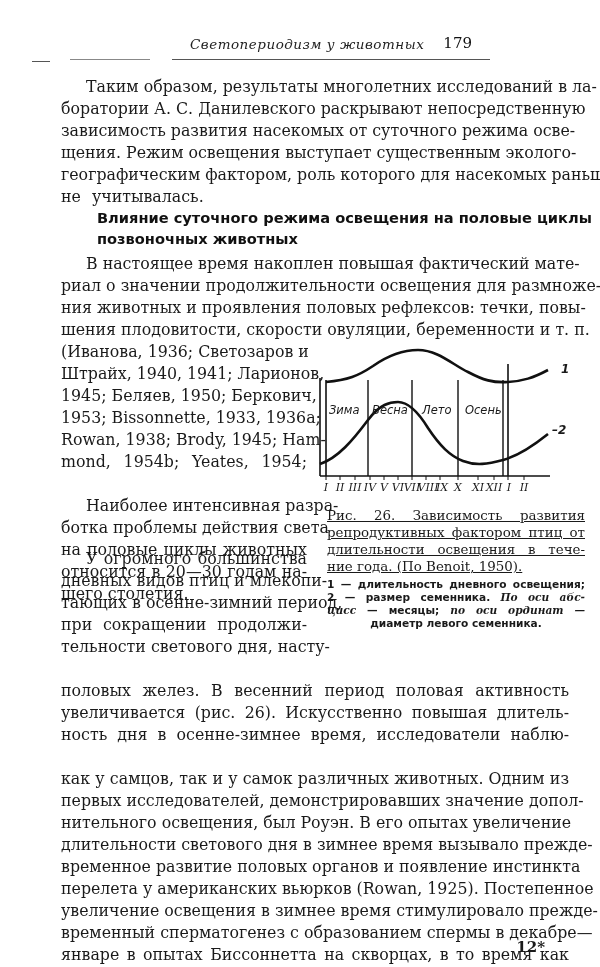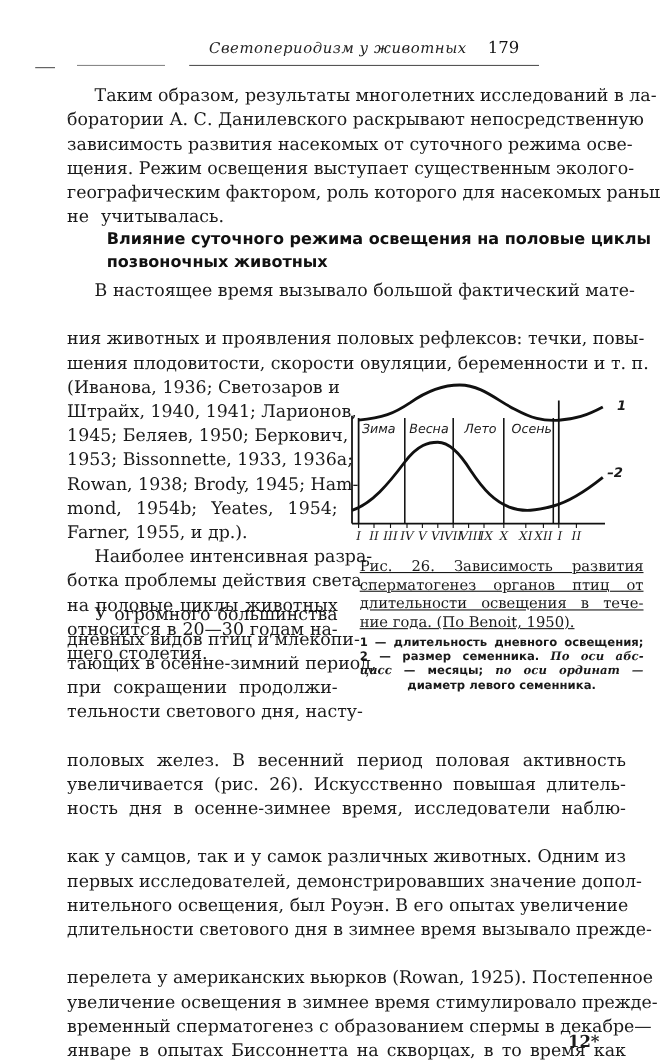--- a/index.html
+++ b/index.html
@@ -39,20 +39,21 @@
       font-family: "DejaVu Sans", "Liberation Sans", sans-serif;
       font-weight: bold; font-size: 14.6px; line-height: 22px; color: #111; margin-left: 36px;
     }
 
     
     .figure { position: absolute; left: 318px; top: 340px; width: 262px; height: 160px; }
     .figure svg { position: absolute; left: 0; top: 0; }
     .season-label {
       position: absolute; font-style: italic; font-size: 11.5px;
       font-family: "DejaVu Sans", "Liberation Sans", sans-serif;
+      margin-top: 20px;
     }
     .month-tick {
       position: absolute; top: 141px; font-style: italic; font-size: 11px;
       font-family: "DejaVu Serif", serif; transform: translateX(-50%);
     }
     .curve-label {
       position: absolute; font-style: italic; font-size: 12px; font-weight: bold;
       font-family: "DejaVu Sans", sans-serif;
     }
 
@@ -87,50 +88,51 @@
   <div class="line indent" style="top:76px">Таким образом, результаты многолетних исследований в ла-</div>
   <div class="line" style="top:98px">боратории А. С. Данилевского раскрывают непосредственную</div>
   <div class="line" style="top:120px">зависимость развития насекомых от суточного режима осве-</div>
   <div class="line" style="top:142px">щения. Режим освещения выступает существенным эколого-</div>
   <div class="line" style="top:164px">географическим фактором, роль которого для насекомых раньше</div>
   <div class="line last" style="top:186px; word-spacing:6px">не учитывалась.</div>
 
   <div class="section-title" style="top:207px">Влияние суточного режима освещения на половые циклы</div>
   <div class="section-title" style="top:228px">позвоночных животных</div>
 
-  <div class="line indent" style="top:253px">В настоящее время вызывало большой фактический мате-</div>
+  <div class="line indent" style="top:253px">В настоящее время накоплен повышая фактический мате-</div>
+  <div class="line" style="top:275px">риал о значении продолжительности освещения для размноже-</div>
   <div class="line" style="top:297px">ния животных и проявления половых рефлексов: течки, повы-</div>
   <div class="line" style="top:319px">шения плодовитости, скорости овуляции, беременности и т. п.</div>
   <div class="line narrow" style="top:341px">(Иванова, 1936; Светозаров и</div>
   <div class="line narrow" style="top:363px">Штрайх, 1940, 1941; Ларионов,</div>
   <div class="line narrow" style="top:385px">1945; Беляев, 1950; Беркович,</div>
   <div class="line narrow" style="top:407px">1953; Bissonnette, 1933, 1936a;</div>
   <div class="line narrow" style="top:429px">Rowan, 1938; Brody, 1945; Ham-</div>
   <div class="line narrow" style="top:451px">mond, 1954b; Yeates, 1954;</div>
-  <div class="line narrow last" style="top:473px">Farner, 1955, и др.).</div>
 
   <div class="line narrow indent" style="top:495px">Наиболее интенсивная разра-</div>
   <div class="line narrow" style="top:517px">ботка проблемы действия света</div>
   <div class="line narrow" style="top:539px">на половые циклы животных</div>
   <div class="line narrow" style="top:561px">относится в 20—30 годам на-</div>
   <div class="line narrow last" style="top:583px">шего столетия.</div>
 
   <div class="line narrow indent" style="top:548px">У огромного большинства</div>
   <div class="line narrow" style="top:570px">дневных видов птиц и млекопи-</div>
   <div class="line narrow" style="top:592px">тающих в осенне-зимний период,</div>
   <div class="line narrow" style="top:614px">при сокращении продолжи-</div>
   <div class="line narrow" style="top:636px">тельности светового дня, насту-</div>
 
   <div class="line" style="top:680px">половых желез. В весенний период половая активность</div>
   <div class="line" style="top:702px">увеличивается (рис. 26). Искусственно повышая длитель-</div>
   <div class="line" style="top:724px">ность дня в осенне-зимнее время, исследователи наблю-</div>
   <div class="line" style="top:768px">как у самцов, так и у самок различных животных. Одним из</div>
   <div class="line" style="top:790px">первых исследователей, демонстрировавших значение допол-</div>
   <div class="line" style="top:812px">нительного освещения, был Роуэн. В его опытах увеличение</div>
   <div class="line" style="top:834px">длительности светового дня в зимнее время вызывало прежде-</div>
+  <div class="line" style="top:856px">временное развитие половых органов и появление инстинкта</div>
   <div class="line" style="top:878px">перелета у американских вьюрков (Rowan, 1925). Постепенное</div>
   <div class="line" style="top:900px">увеличение освещения в зимнее время стимулировало прежде-</div>
   <div class="line" style="top:922px">временный сперматогенез с образованием спермы в декабре—</div>
   <div class="line" style="top:944px">январе в опытах Биссоннетта на скворцах, в то время как</div>
 
   <div class="figure">
     <svg width="262" height="160" viewBox="0 0 262 160">
 
       <line x1="2" y1="38" x2="2" y2="136" stroke="#111" stroke-width="1.6"></line>
 
@@ -182,21 +184,21 @@
     <span class="month-tick" style="left:160px">XI</span>
     <span class="month-tick" style="left:176px">XII</span>
     <span class="month-tick" style="left:191px">I</span>
     <span class="month-tick" style="left:206px">II</span>
 
     <span class="curve-label" style="left:243px; top:22px">1</span>
     <span class="curve-label" style="left:234px; top:83px">–<span>2</span></span>
   </div>
 
   <div class="caption" style="top:507px">Рис. 26. Зависимость развития</div>
-  <div class="caption" style="top:524px">сперматогенез органов птиц от</div>
+  <div class="caption" style="top:524px">репродуктивных фактором птиц от</div>
   <div class="caption" style="top:541px">длительности освещения в тече-</div>
   <div class="caption last" style="top:558px">ние года. (По Benoit, 1950).</div>
 
   <div class="legend" style="top:578px">1 — длительность дневного освещения;</div>
   <div class="legend" style="top:591px">
     <span>2 — размер семенника.</span>
     <i>По оси абс-</i>
   </div>
   <div class="legend" style="top:604px">
     <i>цисс</i>

